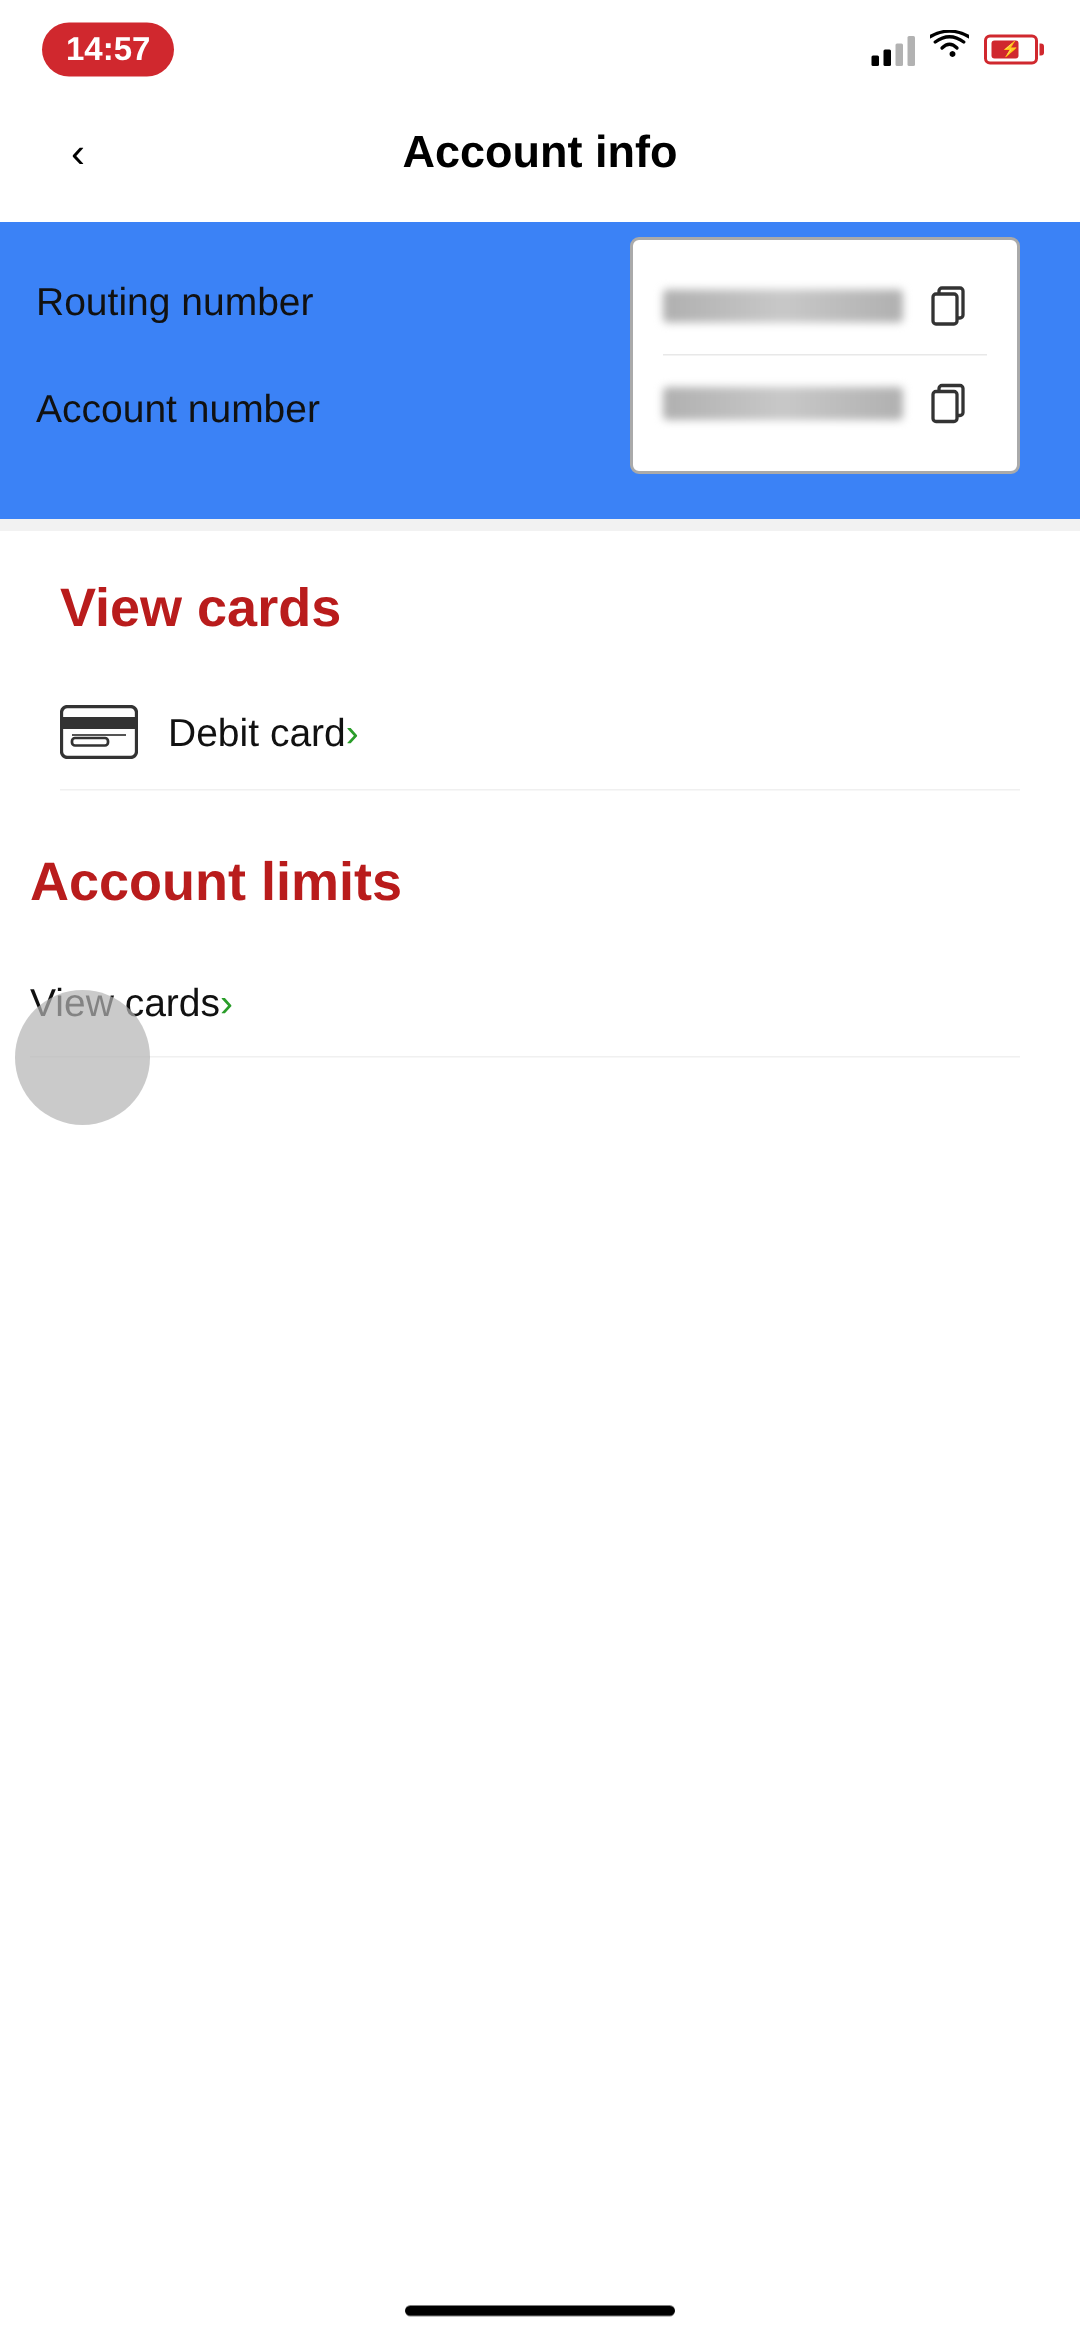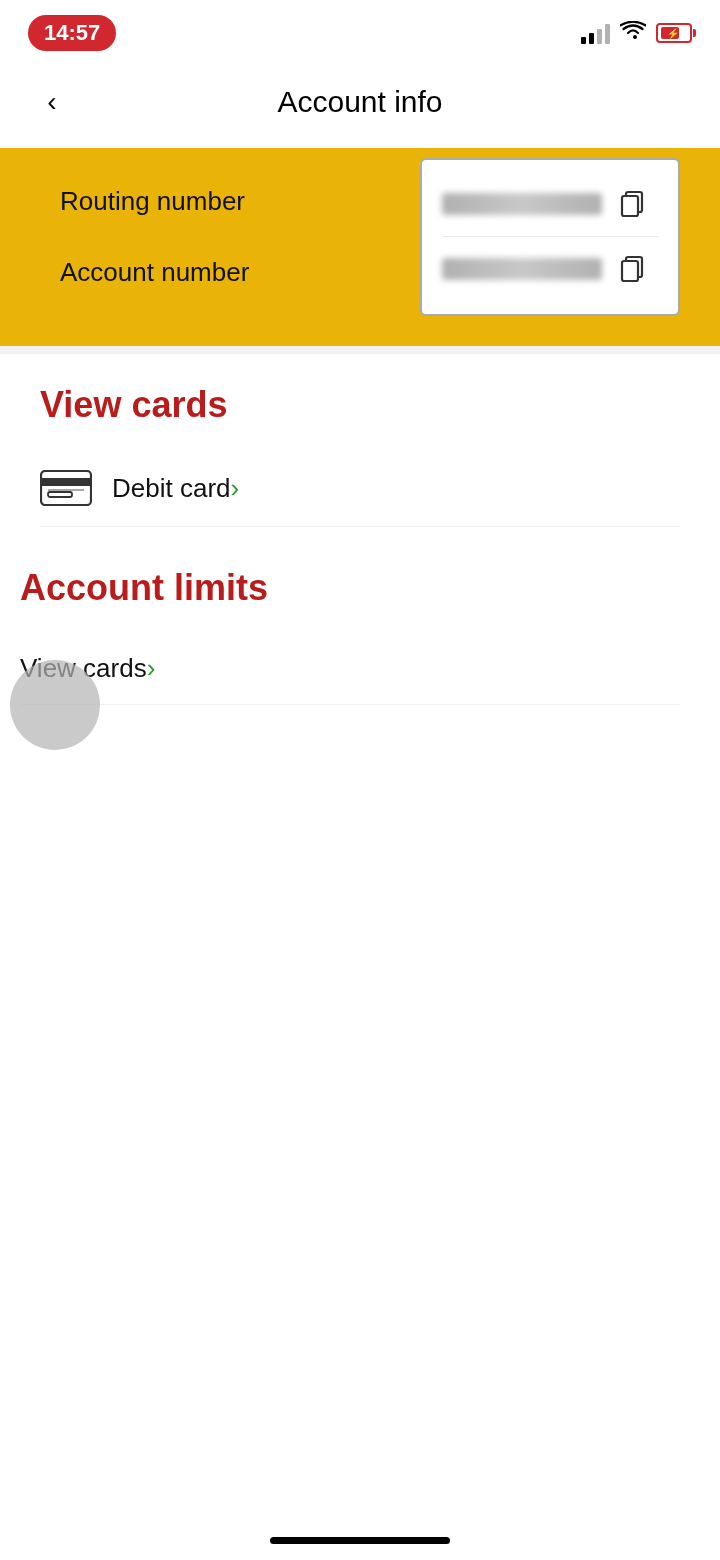--- a/index.html
+++ b/index.html
@@ -123,28 +123,28 @@
       font-size: 28px;
       color: #000;
       font-weight: 300;
     }
 
     .page-title {
       position: absolute;
       left: 50%;
       transform: translateX(-50%);
       font-size: 30px;
-      font-weight: 400;
+      font-weight: 700;
       color: #000;
     }
 
     
     .account-info-section {
-      padding: 10px 40px 30px 60px;
-      background: #eab308;
+      padding: 10px 40px 30px 24px;
+      background: #3b82f6;
     }
 
     .info-label {
       font-size: 26px;
       color: #111;
       font-weight: 400;
     }
 
     
     .numbers-box {

